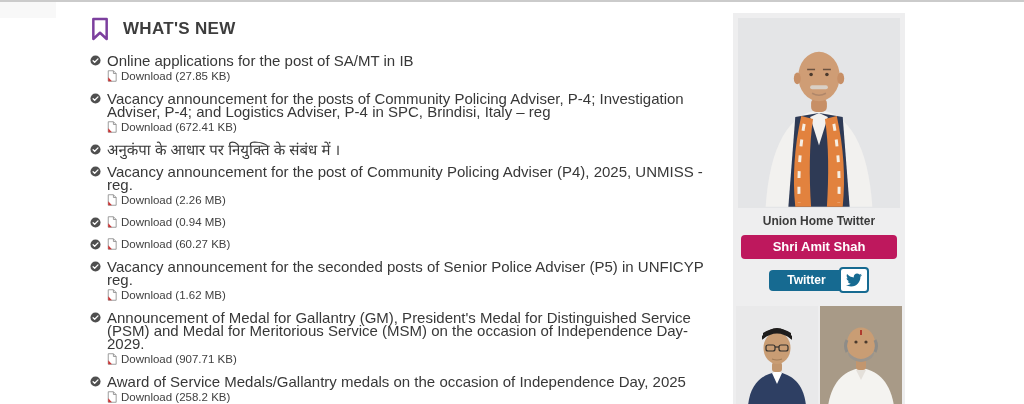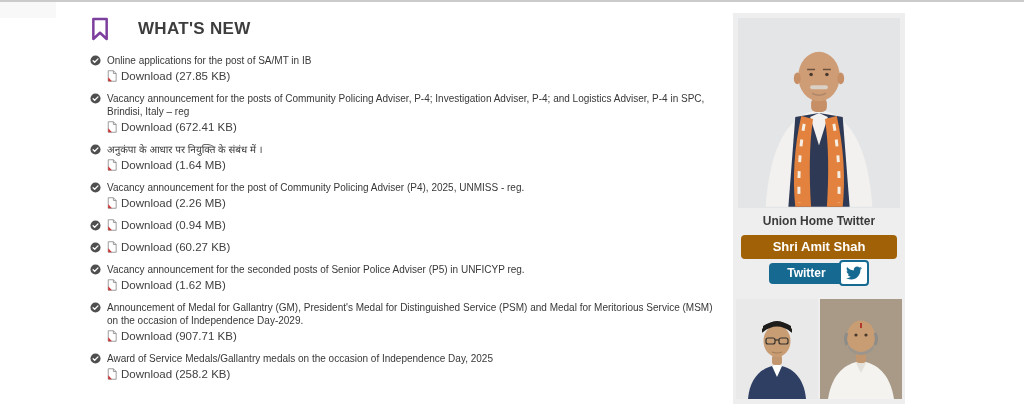--- a/index.html
+++ b/index.html
@@ -7,39 +7,39 @@
     width:1024px;height:404px;position:relative;overflow:hidden;
     background:#ffffff;
     font-family:"Liberation Sans","DejaVu Sans",sans-serif;
     color:#383838;
   }
   .top-line{position:absolute;top:0;left:0;width:1024px;height:2px;background:#cbcbcb;}
   .corner-box{position:absolute;top:2px;left:0;width:56px;height:16px;background:#f8f8f8;}
 
   
   .main{position:absolute;left:90px;top:16px;width:630px;}
-  .heading-row{display:flex;align-items:center;gap:28px;height:26px;margin-bottom:12px;}
+  .heading-row{display:flex;align-items:center;gap:13px;height:26px;margin-bottom:12px;}
   .heading-row h1{margin:0;font-size:17px;font-weight:bold;color:#3d3d3d;letter-spacing:.3px;}
   .bookmark{width:20px;height:26px;flex:0 0 auto;}
 
   .item{position:relative;padding-left:17px;margin-bottom:9px;}
   .check{position:absolute;left:0;top:1px;width:11px;height:11px;}
-  .title{font-size:10px;line-height:13px;color:#383838;}
+  .title{font-size:15px;line-height:13px;color:#383838;}
   .dl-row{display:flex;align-items:flex-start;gap:4px;margin-top:3px;height:13px;cursor:pointer;}
   .pdf{width:10px;height:12px;flex:0 0 auto;}
   .dl-label{font-size:11.5px;color:#3f3f3f;}
 
   
   .sidebar{position:absolute;left:733px;top:13px;width:172px;height:420px;background:#eeeeef;}
   .photo-main{margin:5px 5px 0;height:190px;background:#e4e5e7;cursor:pointer;}
   .photo-main svg{display:block;width:100%;height:100%;}
   .umh-caption{text-align:center;font-weight:bold;font-size:12px;color:#3b3b3b;margin-top:6px;}
-  .name-btn{margin:7px 8px 0;background:#a16207;color:#fff;text-align:center;
+  .name-btn{margin:7px 8px 0;background:#be185d;color:#fff;text-align:center;
     font-size:13px;font-weight:bold;padding:4px 0 5px;border-radius:4px;cursor:pointer;}
-  .twitter-row{display:flex;justify-content:center;align-items:center;margin-top:1px;}
+  .twitter-row{display:flex;justify-content:center;align-items:center;margin-top:8px;}
   .twitter-btn{background:#166a91;color:#fff;font-size:12px;font-weight:bold;
     padding:3px 18px 4px;border-radius:4px;cursor:pointer;}
   .twitter-icon-box{width:26px;height:22px;background:#fff;border:2px solid #166a91;
     border-radius:4px;margin-left:-5px;display:flex;align-items:center;justify-content:center;cursor:pointer;}
   .mos-row{display:flex;gap:2px;margin:13px 3px 0;}
   .mos{flex:1;text-align:center;}
   .mos-photo{height:100px;cursor:pointer;}
   .mos-photo svg{display:block;width:100%;height:100%;}
 </style>
 </head>
@@ -88,28 +88,20 @@
       <span class="dl-label">Download (672.41 KB)</span>
     </div>
   </div>
 
   <div class="item">
     <svg class="check" viewBox="0 0 12 12">
       <circle cx="6" cy="6" r="5.5" fill="#4f4f4f"></circle>
       <path d="M3.4 6.2 l1.7 1.7 L8.7 4.2" fill="none" stroke="#ffffff" stroke-width="1.4" stroke-linecap="round" stroke-linejoin="round"></path>
     </svg>
     <div class="title">अनुकंपा के आधार पर नियुक्ति के संबंध में ।</div>
-    <div class="dl-row">
-      <svg class="pdf" viewBox="0 0 12 14">
-        <path d="M1.5 .7 h6.2 l3.3 3.3 v9.3 h-9.5 z" fill="#ffffff" stroke="#8a8a8a" stroke-width="1"></path>
-        <path d="M7.7 .7 v3.3 h3.3" fill="none" stroke="#8a8a8a" stroke-width="1"></path>
-        <path d="M1.5 8.6 l4.4 4.7 h-4.4 z" fill="#cc3333"></path>
-      </svg>
-      <span class="dl-label">Download (1.64 MB)</span>
-    </div>
   </div>
 
   <div class="item">
     <svg class="check" viewBox="0 0 12 12">
       <circle cx="6" cy="6" r="5.5" fill="#4f4f4f"></circle>
       <path d="M3.4 6.2 l1.7 1.7 L8.7 4.2" fill="none" stroke="#ffffff" stroke-width="1.4" stroke-linecap="round" stroke-linejoin="round"></path>
     </svg>
     <div class="title">Vacancy announcement for the post of Community Policing Adviser (P4), 2025, UNMISS - reg.</div>
     <div class="dl-row">
       <svg class="pdf" viewBox="0 0 12 14">

